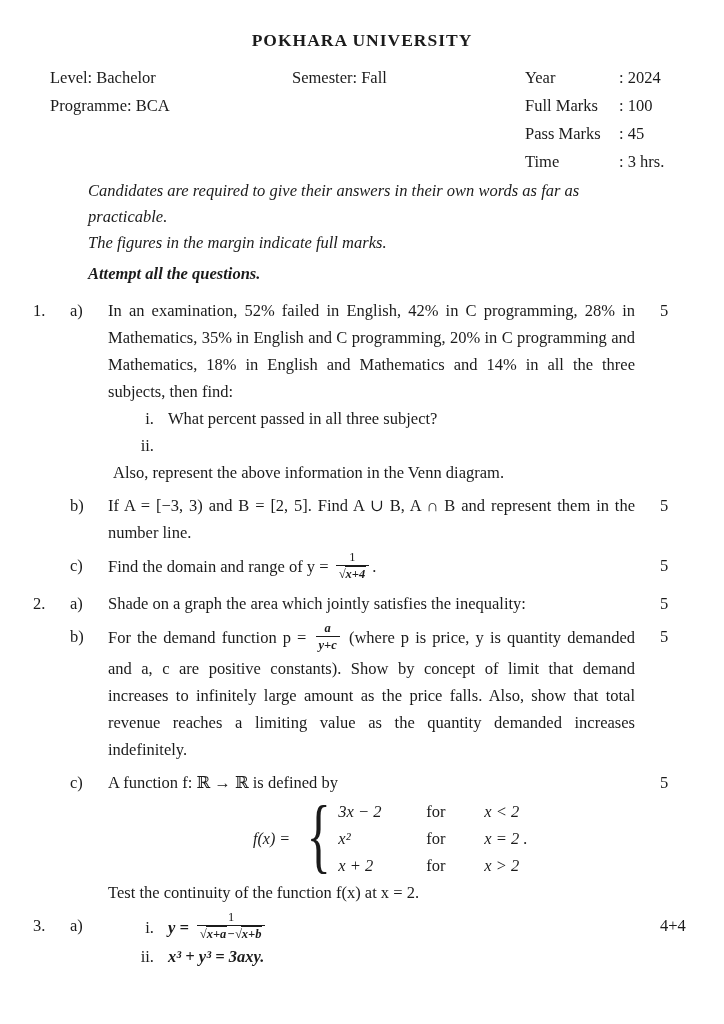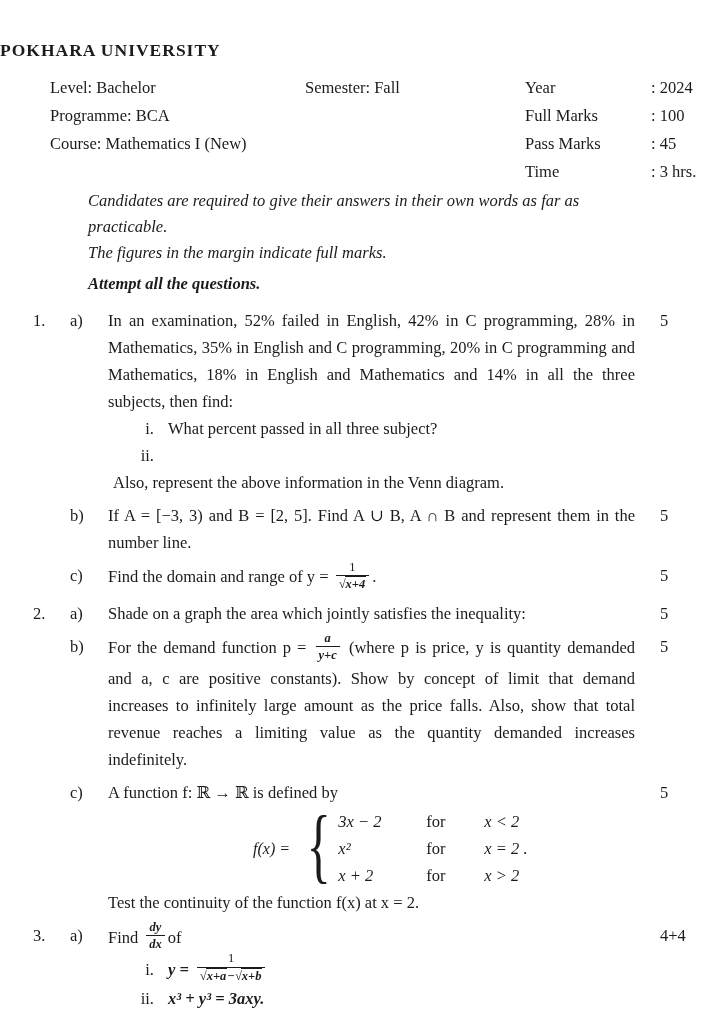--- a/index.html
+++ b/index.html
@@ -8,32 +8,32 @@
     width: 724px; height: 1024px;
     margin: 0 auto;
     background: #ffffff;
     color: #1b1b1b;
     font-family: "Liberation Serif", "DejaVu Serif", "DejaVu Sans", serif;
     font-size: 16.5px;
     position: relative;
     overflow: hidden;
   }
   .title {
-    text-align: left;
+    text-align: center;
     font-weight: bold;
     font-size: 17.5px;
     letter-spacing: 1px;
-    padding-top: 40px;
+    padding-top: 30px;
   }
   
   .hdr { position: relative; height: 112px; margin-top: 13px; }
   .hdr-left  { position: absolute; left: 50px;  top: 0; line-height: 28px; }
-  .hdr-mid   { position: absolute; left: 305px; top: 0; line-height: 28px; }
+  .hdr-mid   { position: absolute; left: 292px; top: 0; line-height: 28px; }
   .hdr-right { position: absolute; left: 525px; top: 0; line-height: 28px; }
-  .hdr-right .hrow { display: grid; grid-template-columns: 94px auto; gap: 32px; }
+  .hdr-right .hrow { display: grid; grid-template-columns: 94px auto; }
   
   .instr {
     margin: 2px 0 0 88px;
     width: 514px;
     font-style: italic;
     line-height: 26px;
   }
   .instr .in2 { }
   .instr .in3 { margin-top: 5px; font-weight: bold; }
   
@@ -107,21 +107,20 @@
 <body>
 
 <div class="page">
 
   <div class="title">POKHARA UNIVERSITY</div>
 
   <div class="hdr">
     <div class="hdr-left">
       <div>Level: Bachelor</div>
       <div>Programme: BCA</div>
-      <div>Course: Mathematics I (New)</div>
     </div>
     <div class="hdr-mid">
       <div>Semester: Fall</div>
     </div>
     <div class="hdr-right">
       <div class="hrow">
         <span>Year</span>
         <span>: 2024</span>
       </div>
       <div class="hrow">
@@ -223,28 +222,20 @@
         </div>
         <div>Test the continuity of the function f(x) at x = 2.</div>
       </div>
       <div class="qmarks">5</div>
     </div>
 
     <div class="qrow">
       <div class="qnum">3.</div>
       <div class="qletter">a)</div>
       <div class="qcontent">
-        <div class="inlineflex">
-          <span class="gap">Find</span>
-          <span class="frac">
-              <span class="fnum mvar">dy</span>
-              <span class="fden mvar">dx</span>
-            </span>
-          <span>of</span>
-        </div>
         <div class="sub inlineflex">
           <span class="rn">i.</span>
           <span class="mvar gap">y =</span>
           <span class="frac">
               <span class="fnum">1</span>
               <span class="fden mvar"><span class="sqrtsign">√</span><span class="rad">x+a</span><span>−</span><span class="sqrtsign">√</span><span class="rad">x+b</span></span>
             </span>
         </div>
         <div class="sub">
           <span class="rn">ii.</span>

